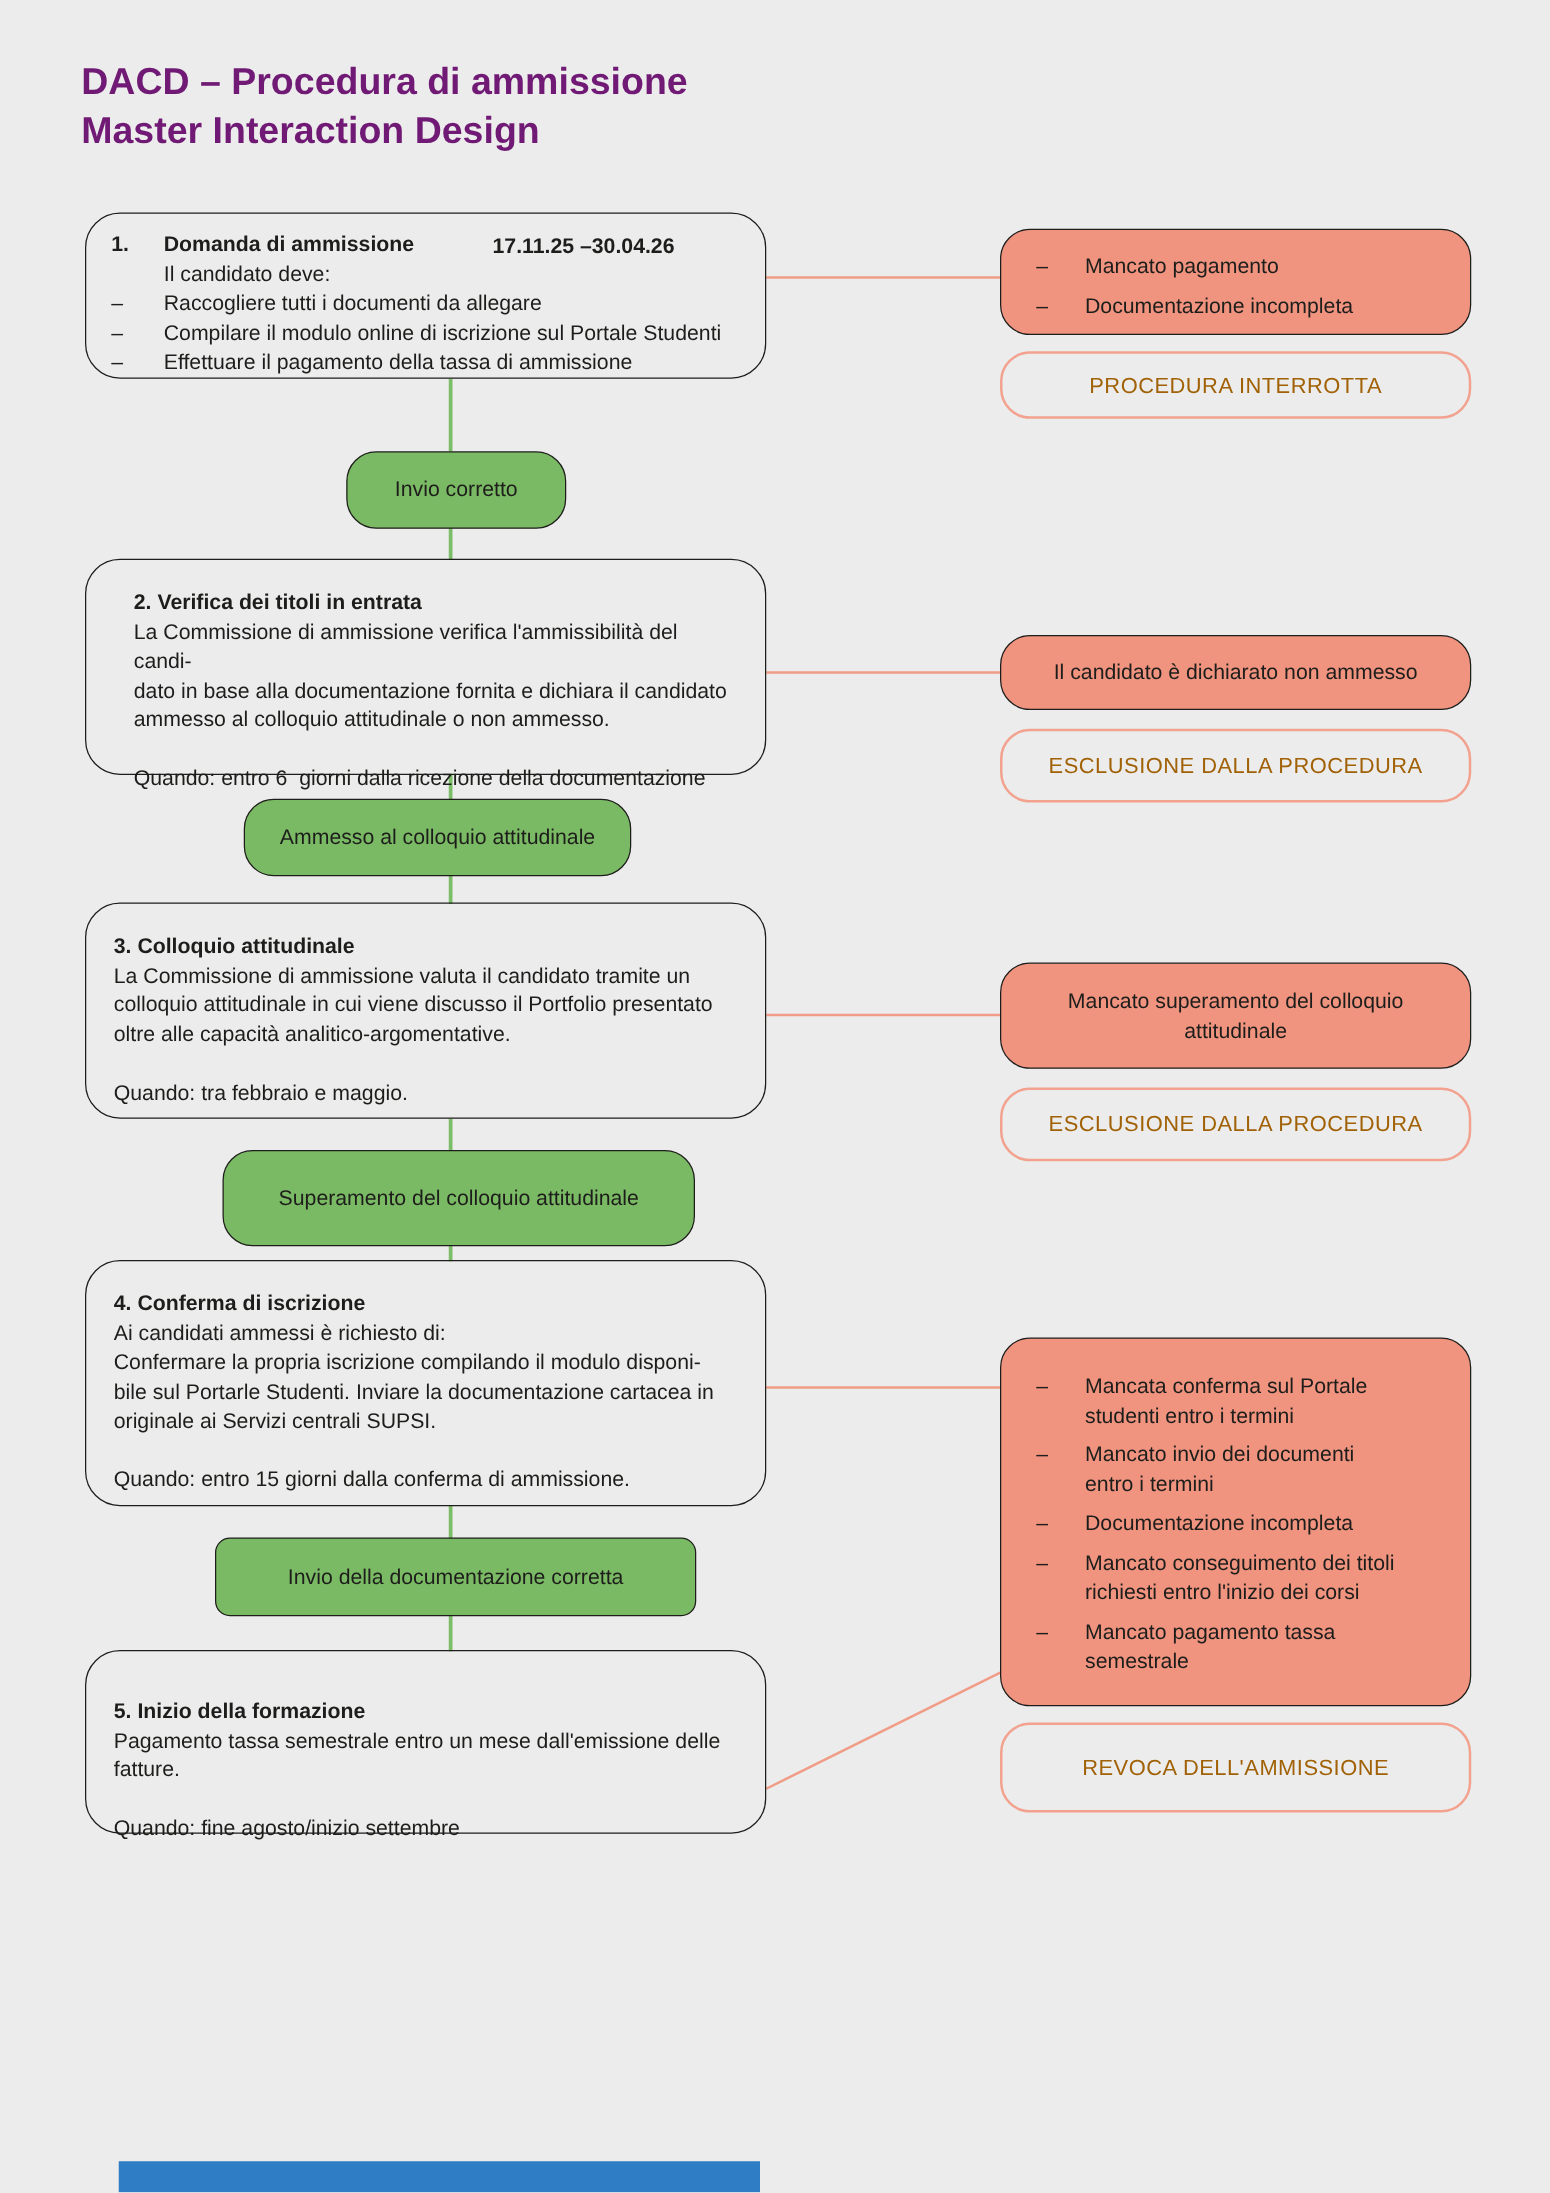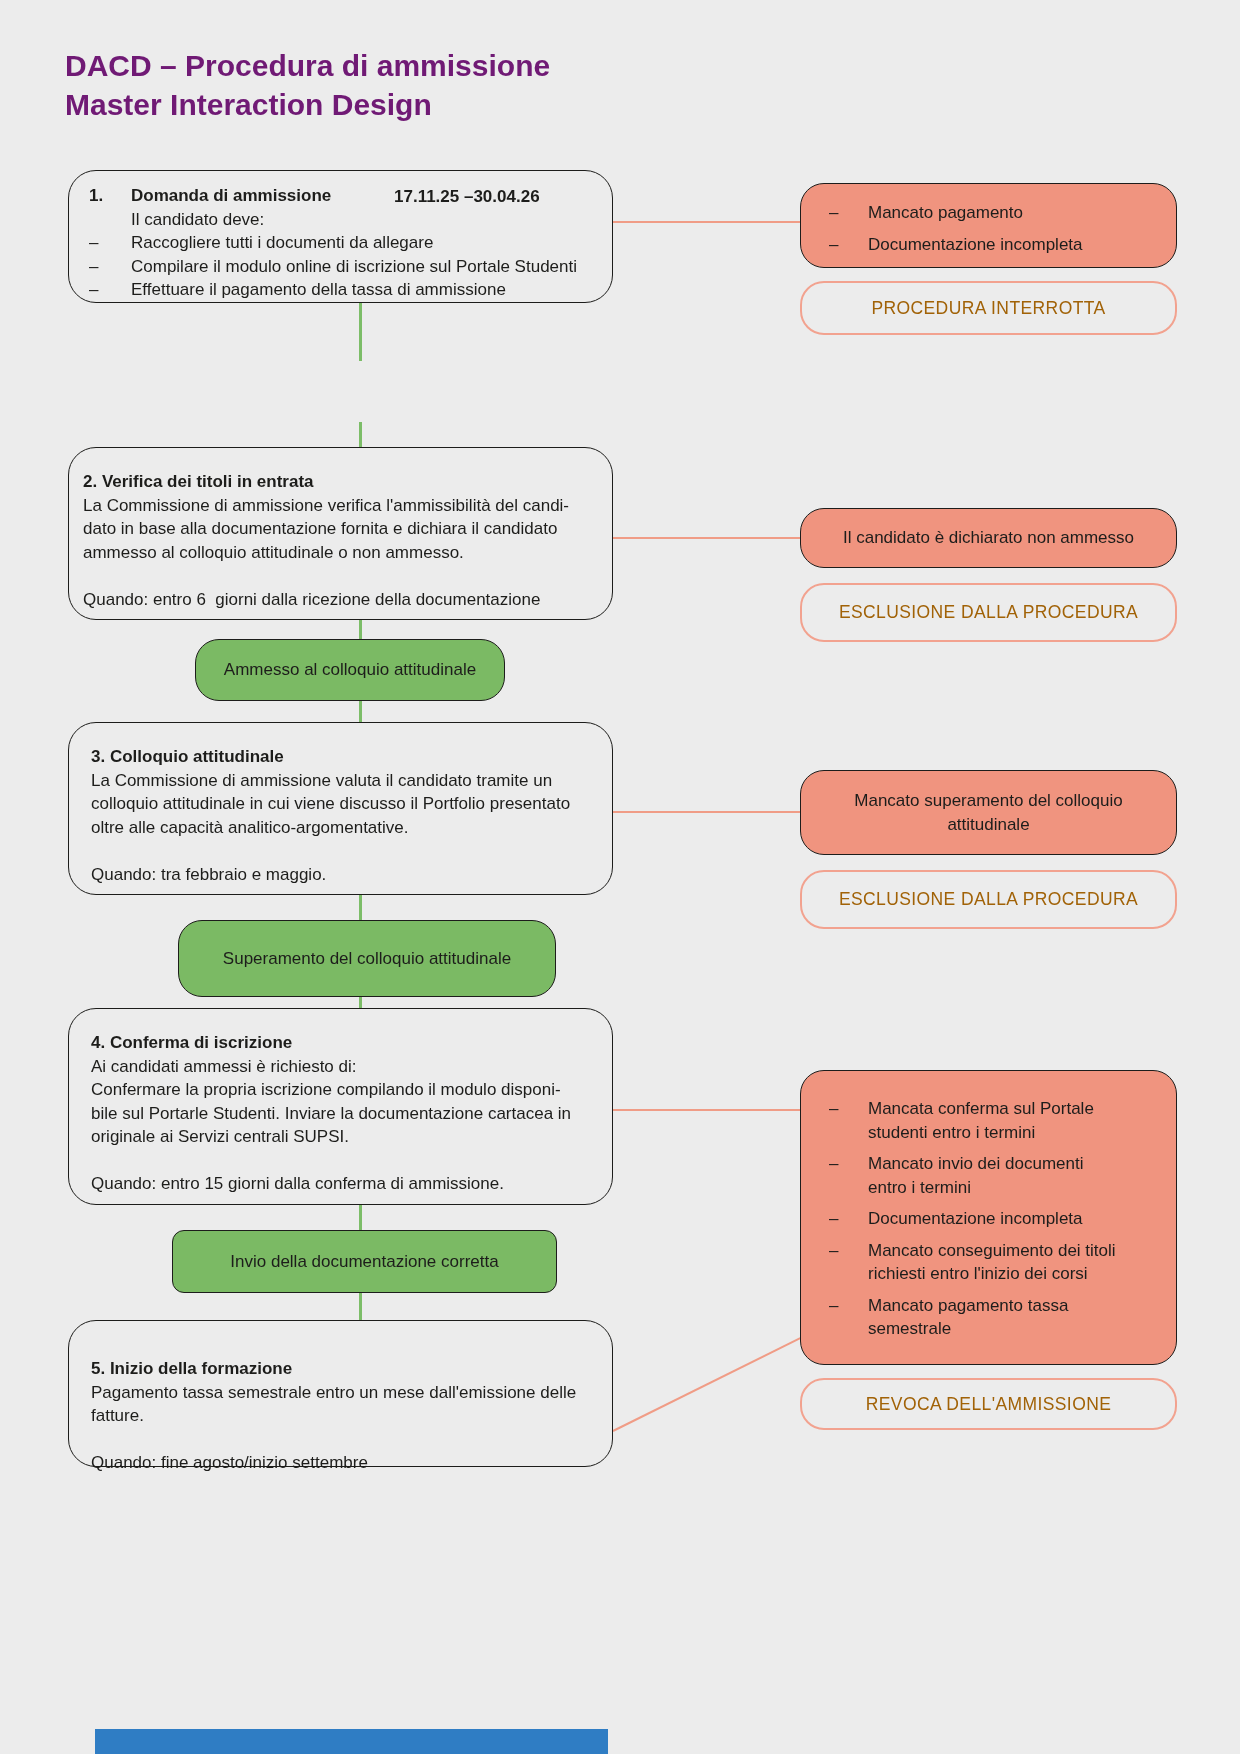--- a/index.html
+++ b/index.html
@@ -9,21 +9,21 @@
     overflow:hidden;
   }
   .title { position:absolute; left:65px; top:46px; margin:0;
     font-size:30px; line-height:39px; font-weight:bold; color:#701a75; }
 
   
   .process { position:absolute; left:68px; width:545px; box-sizing:border-box;
     border:1.4px solid #1d1d1b; border-radius:28px; background:transparent;
     font-size:17px; line-height:23.5px; }
   .box1 { top:170px; height:133px; padding:13px 20px 0 20px; }
-  .box2 { top:447px; height:173px; padding:22px 20px 0 14px; }
+  .box2 { top:447px; height:173px; padding:22px 20px 0 38px; }
   .box3 { top:722px; height:173px; padding:22px 20px 0 22px; }
   .box4 { top:1008px; height:197px; padding:22px 20px 0 22px; }
   .box5 { top:1320px; height:147px; padding:36px 20px 0 22px; }
   .prow { display:flex; }
   .pnum { flex:0 0 42px; }
   .bold { font-weight:bold; }
   .pdate { position:absolute; left:325px; top:14px; font-weight:bold; }
   .pre { white-space:pre-wrap; }
   .quando { margin-top:23.5px; white-space:pre-wrap; }
 
@@ -59,21 +59,21 @@
   .sd { top:1070px; height:295px; padding:26px 18px 0 28px; }
   .orow { display:flex; margin-bottom:8px; }
   .odash { flex:0 0 39px; }
   .soutline { position:absolute; left:800px; width:377px; box-sizing:border-box;
     border:2px solid #f2a28f; border-radius:24px;
     display:flex; align-items:center; justify-content:center;
     font-size:17.5px; letter-spacing:0.4px; color:#a16207; }
   .oa { top:281px; height:54px; }
   .ob { top:583px; height:59px; }
   .oc { top:870px; height:59px; }
-  .od { top:1378px; height:52px; }
+  .od { top:1378px; height:72px; }
 
   .footer-bar { position:absolute; left:95px; top:1729px; width:513px; height:25px;
     background:#2f7dc4; }
 </style>
 </head>
 <body>
 
 <div class="page">
 
   <h1 class="title"><span>DACD – Procedura di ammissione</span><br><span>Master Interaction Design</span></h1>
@@ -141,20 +141,21 @@
     <div class="quando">Quando: entro 15 giorni dalla conferma di ammissione.</div>
   </div>
 
   <div class="process box5">
     <div class="bold">5. Inizio della formazione</div>
     <div class="pre">Pagamento tassa semestrale entro un mese dall'emissione delle
 fatture.</div>
     <div class="quando">Quando: fine agosto/inizio settembre</div>
   </div>
 
+  <div class="pill pill1">Invio corretto</div>
   <div class="pill pill2">Ammesso al colloquio attitudinale</div>
   <div class="pill pill3">Superamento del colloquio attitudinale</div>
   <div class="pill pill4">Invio della documentazione corretta</div>
 
   <div class="sfill sa">
     <div class="orow">
       <span class="odash">–</span>
       <span>Mancato pagamento</span>
     </div>
     <div class="orow">

